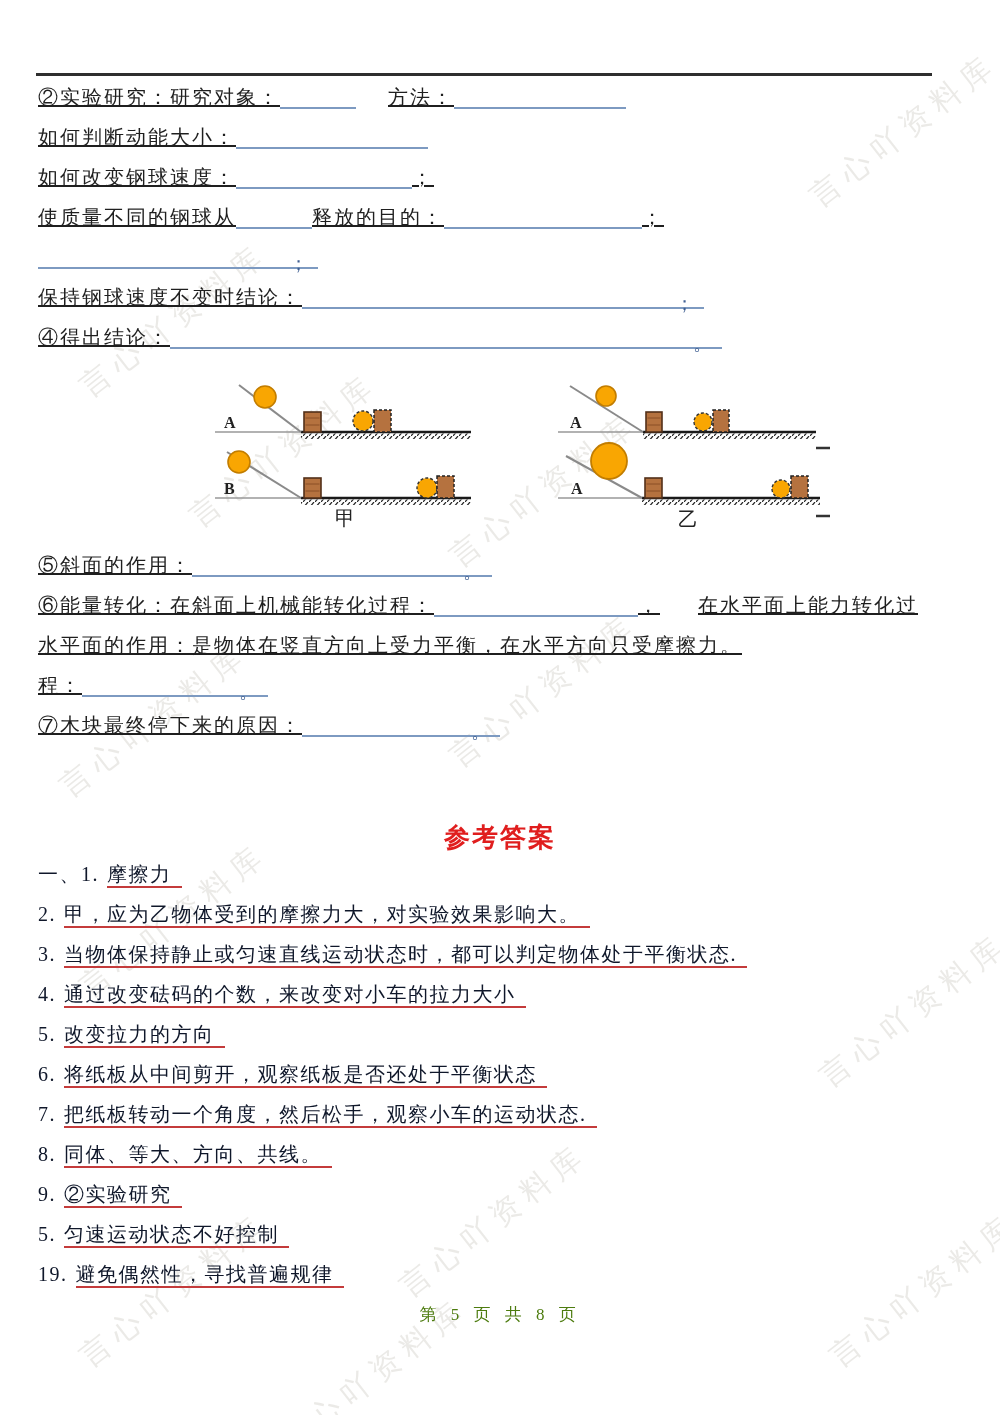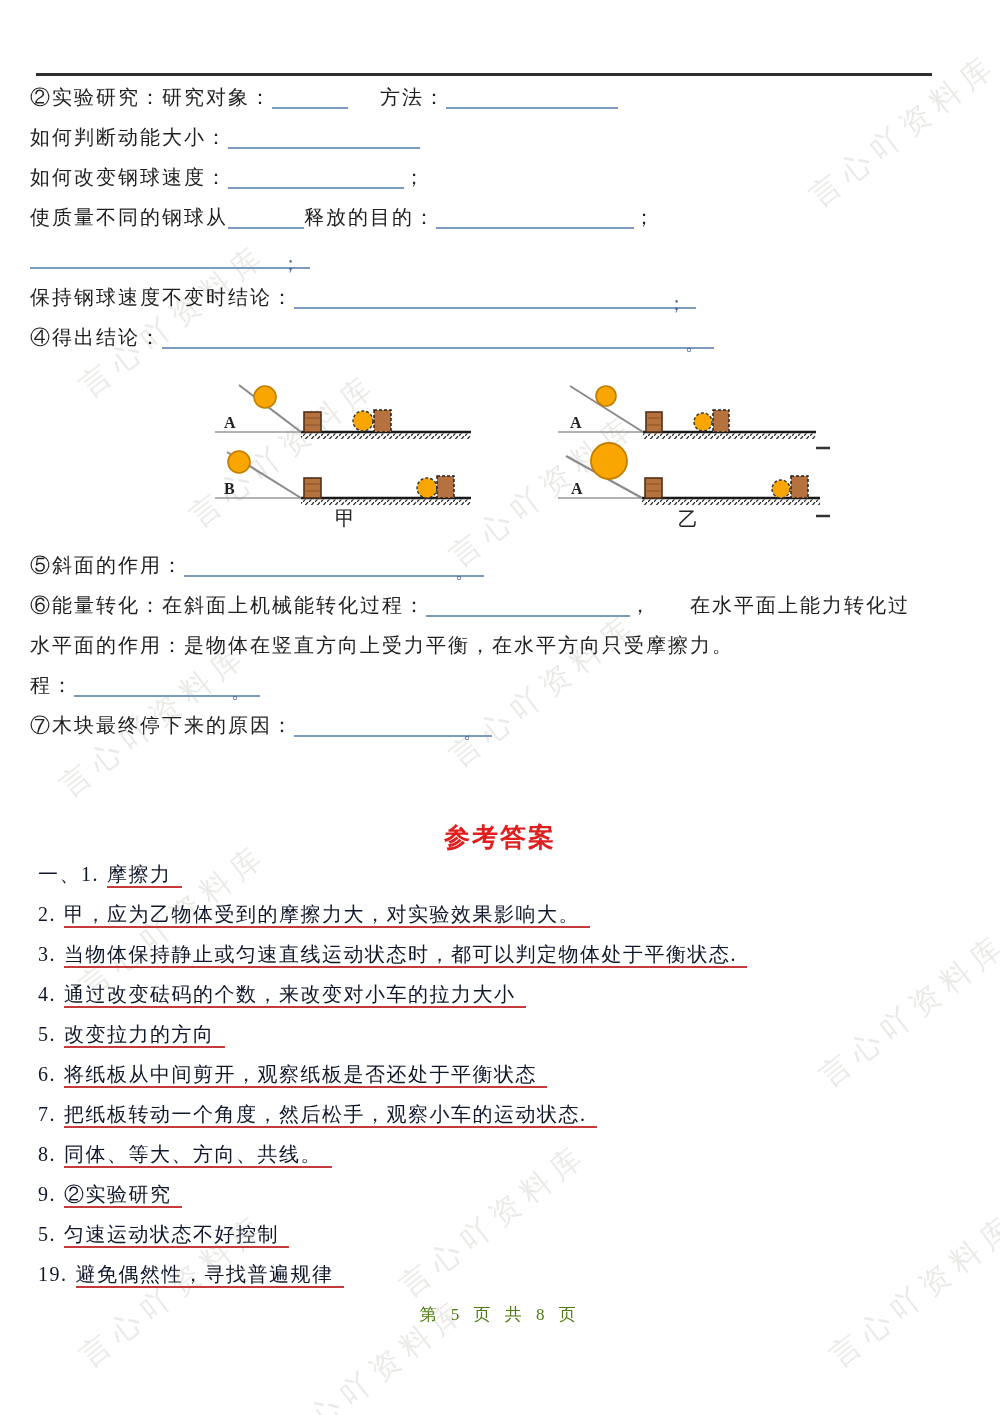--- a/index.html
+++ b/index.html
@@ -19,21 +19,21 @@
   .wm{
     position:absolute;
     font-size:30px;letter-spacing:8px;
     color:rgba(190,184,176,0.30);
     transform:rotate(-38deg);
     white-space:nowrap;
     pointer-events:none;
     user-select:none;
   }
   
-  .ws-block{position:absolute;left:30px;right:40px;}
+  .ws-block{position:absolute;left:38px;right:40px;text-decoration:underline;}
   .ws-line{
     height:40px;line-height:34px;
     white-space:nowrap;
     font-size:20px;letter-spacing:2px;
   }
   .ws-line .t{color:#1f1f1f;}
   .blank{
     display:inline-block;position:relative;
     height:24px;vertical-align:-5px;
     border-bottom:2px solid #7d9ac1;

